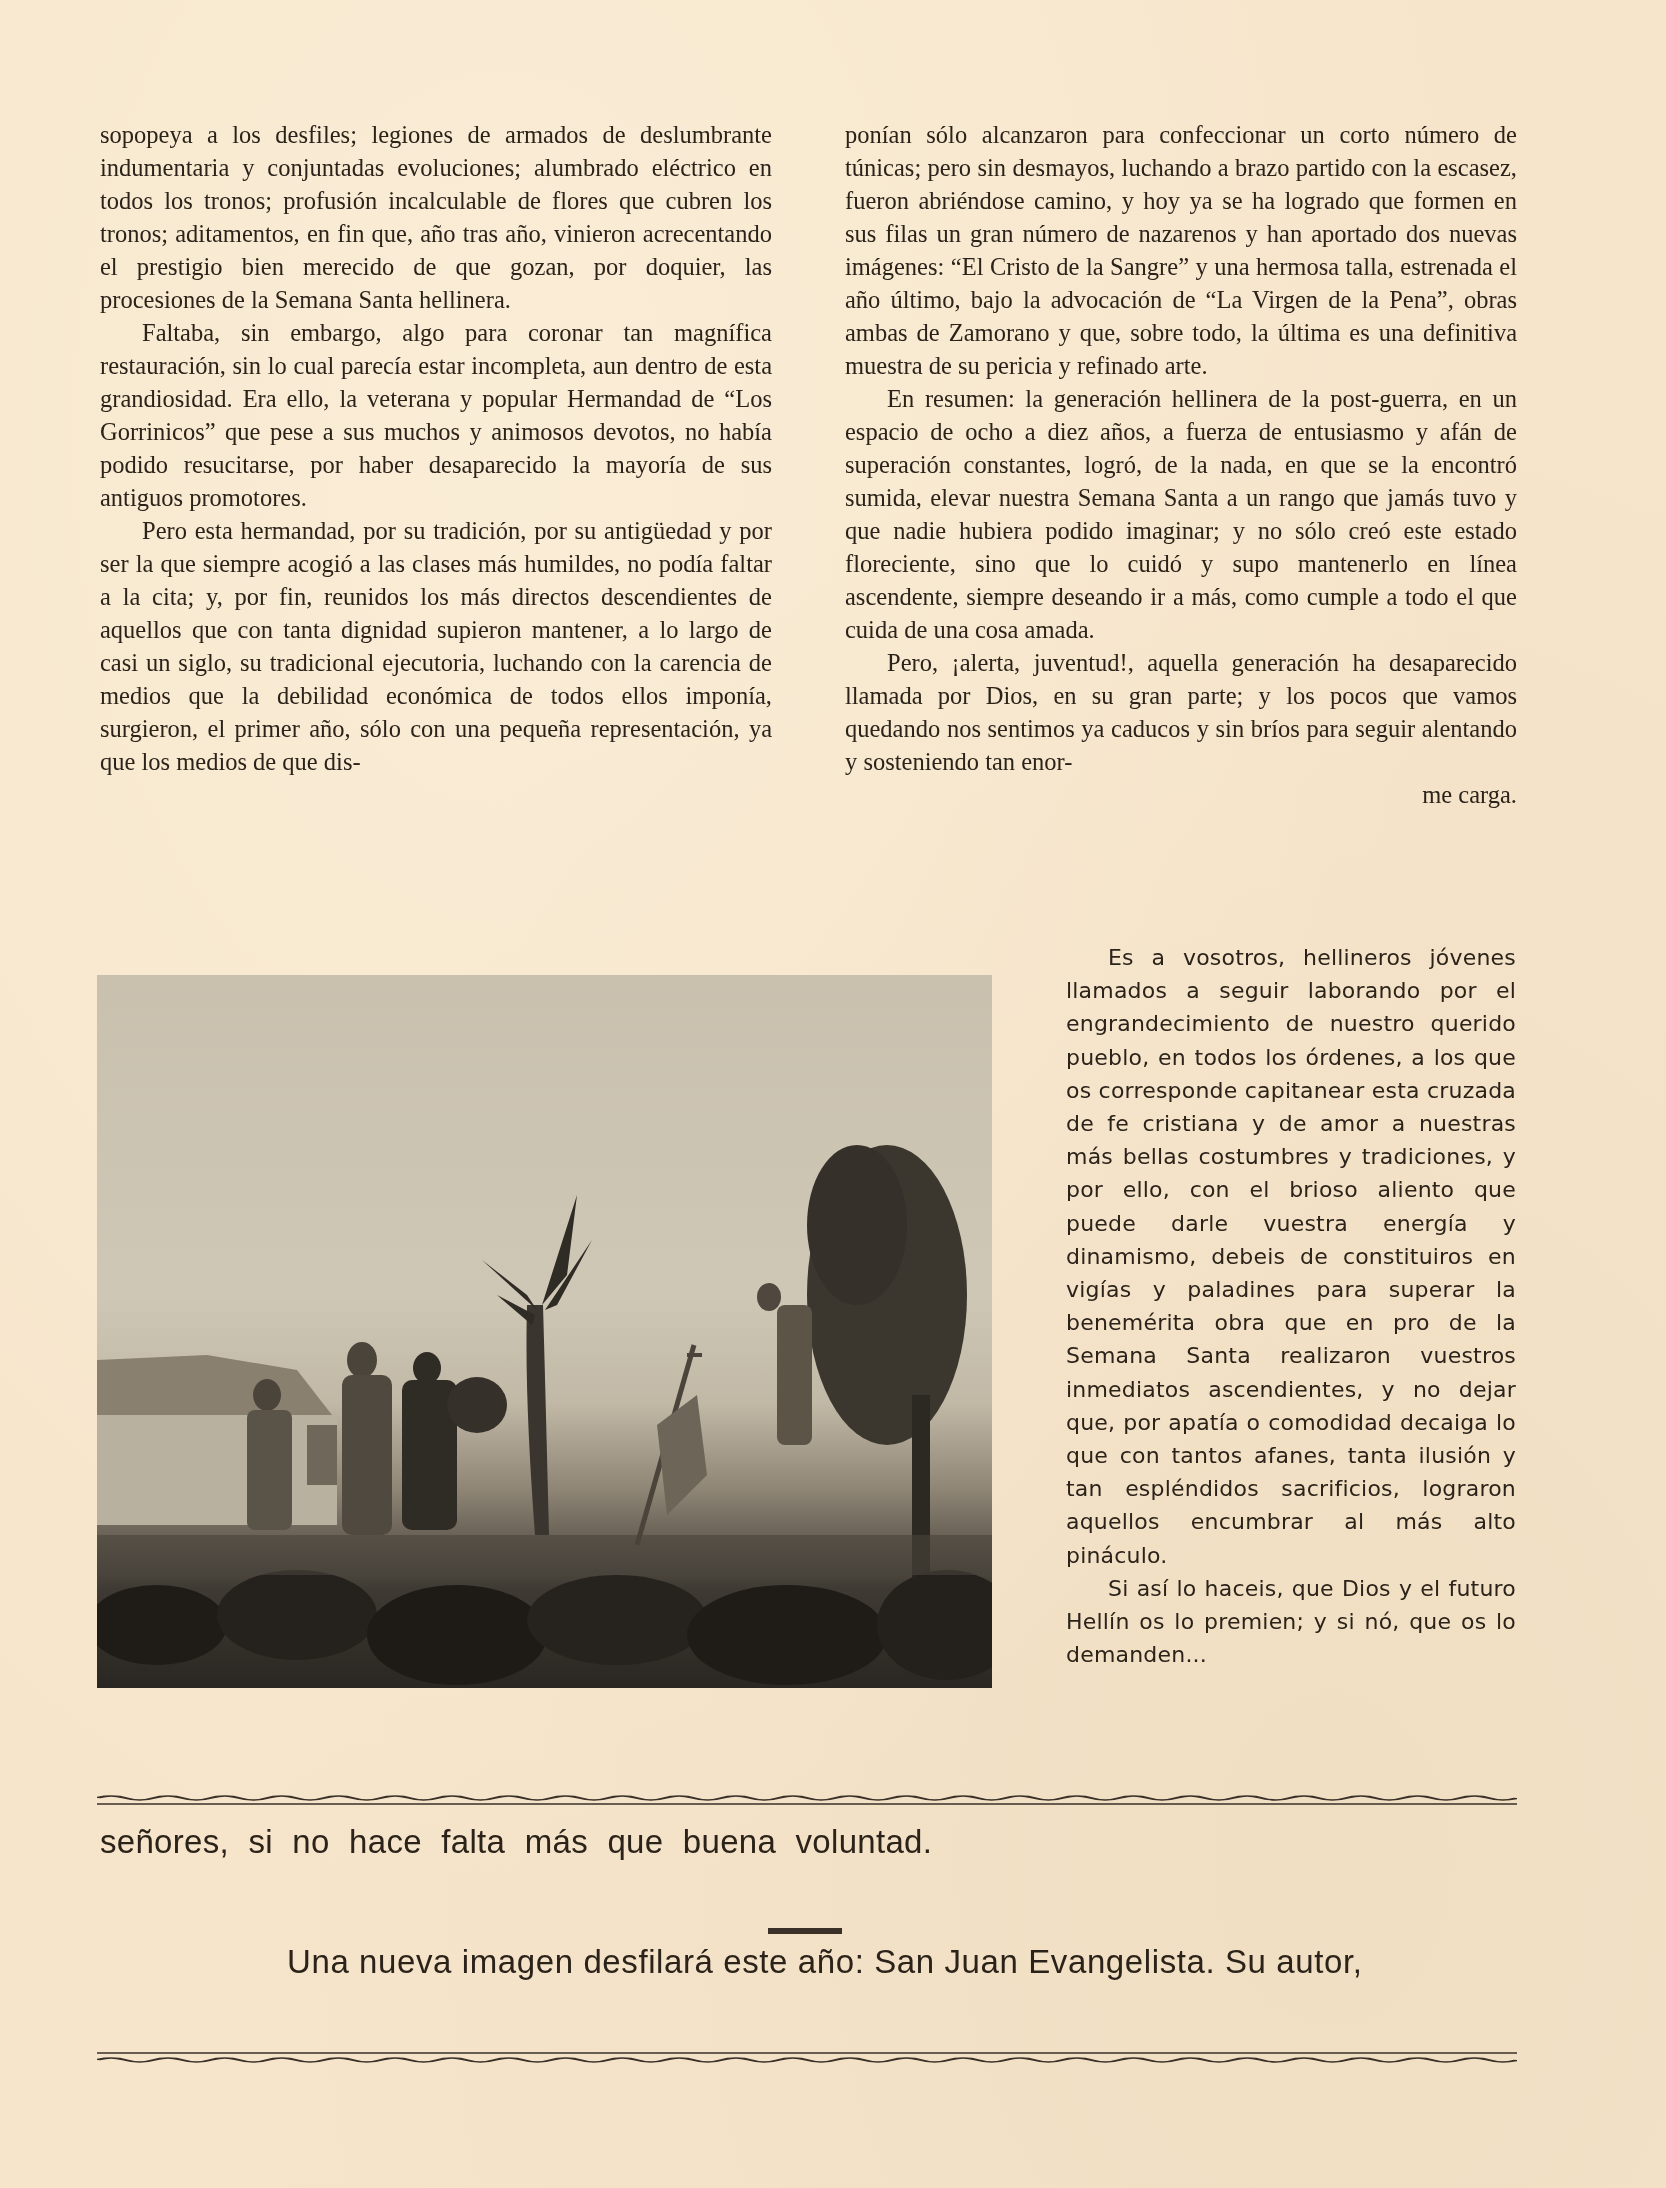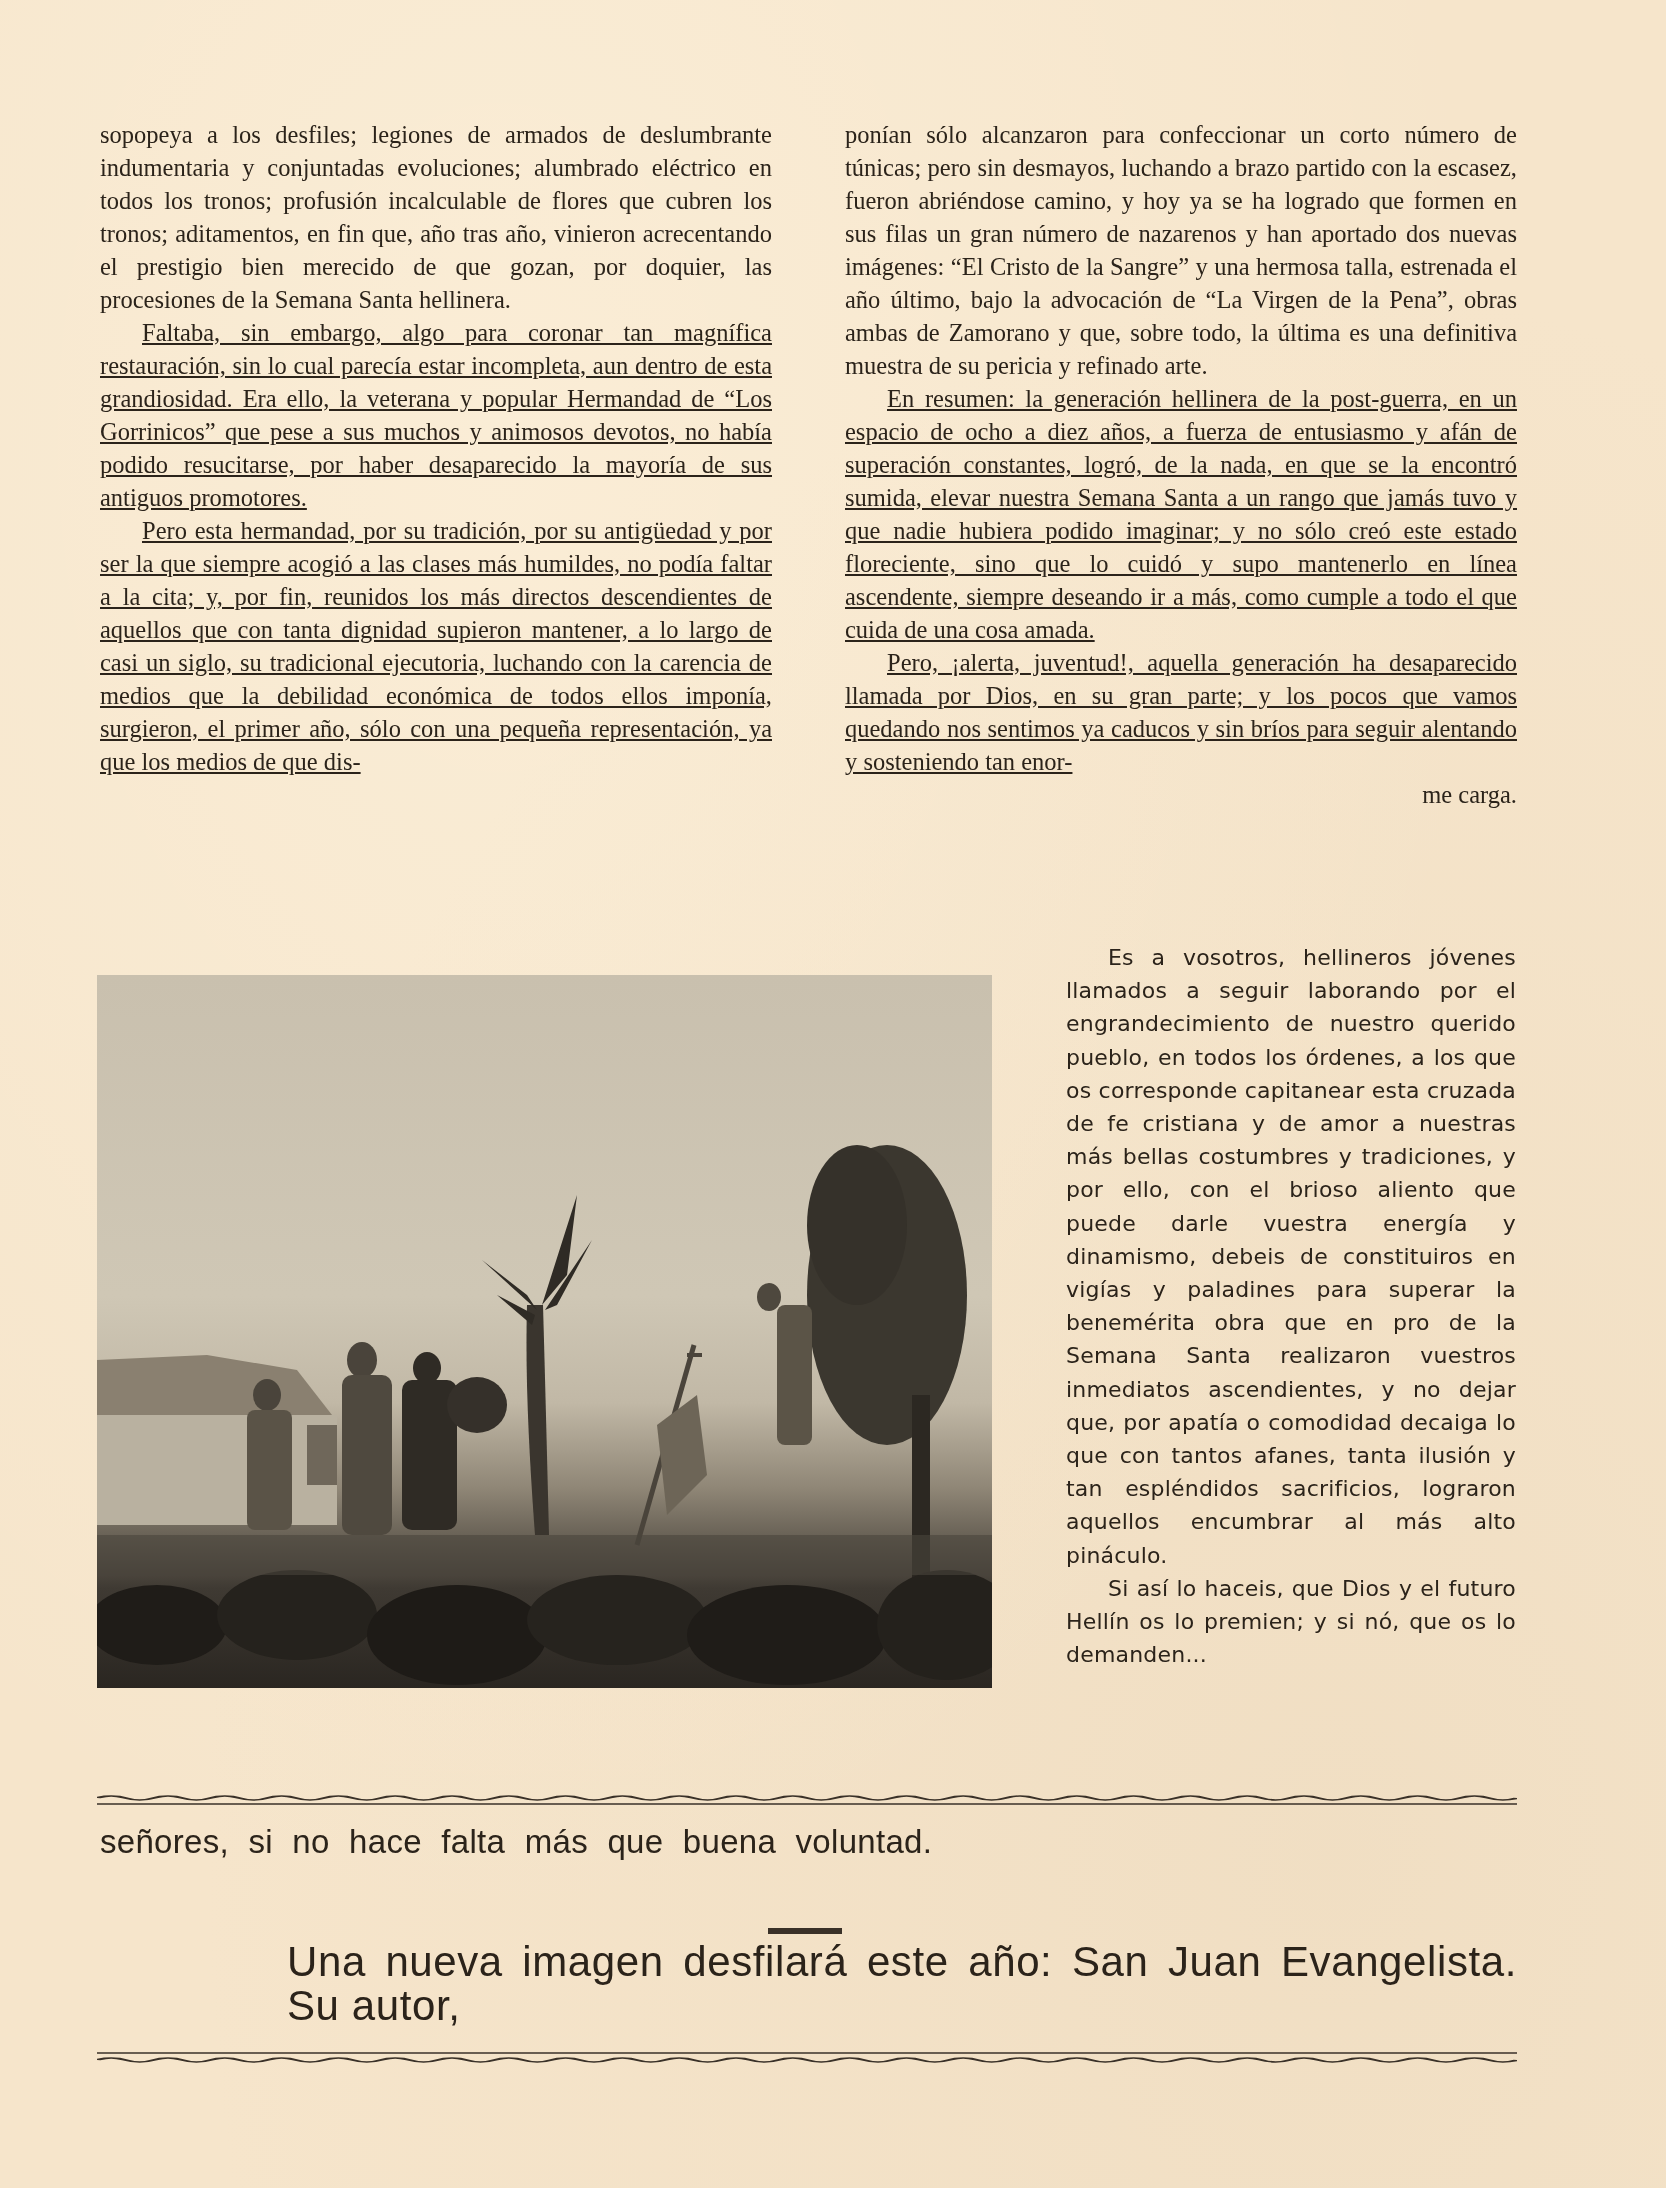--- a/index.html
+++ b/index.html
@@ -19,21 +19,21 @@
     }
     .col {
       position: absolute;
       font-family: "Liberation Serif", serif;
       font-size: 24.5px;
       line-height: 33px;
       text-align: justify;
       color: #2b231a;
     }
     .col p { margin: 0; }
-    .col p.indent { text-indent: 42px; text-decoration: underline; }
+    .col p.indent { text-indent: 42px; }
     .col-left { left: 100px; top: 118px; width: 672px; }
     .col-right { left: 845px; top: 118px; width: 672px; }
     .col-narrow {
       position: absolute; left: 1066px; top: 941px; width: 450px;
       font-family: "DejaVu Sans", sans-serif;
       font-size: 22px; line-height: 33.2px; letter-spacing: 0.2px;
       text-align: justify; color: #2b231a;
     }
     .col-narrow p { margin: 0; }
     .col-narrow p.indent { text-indent: 42px; }
@@ -58,21 +58,21 @@
       letter-spacing: 0.3px;
     }
     .note1 .line2 { word-spacing: 10px; }
     .dash {
       position: absolute; left: 768px; top: 1928px; width: 74px; height: 6px;
       background: #3a3128;
     }
     .note2 {
       position: absolute; left: 287px; top: 1940px; width: 1230px;
       font-family: "Liberation Sans", sans-serif;
-      font-size: 42px; line-height: 44px; color: #2b231a;
+      font-size: 33px; line-height: 44px; color: #2b231a;
       text-align: justify; letter-spacing: 0.6px;
     }
     .note2 span { display: block; }
   </style>
 </head>
 <body>
 
 <div class="page">
 
   <div class="col col-left">

